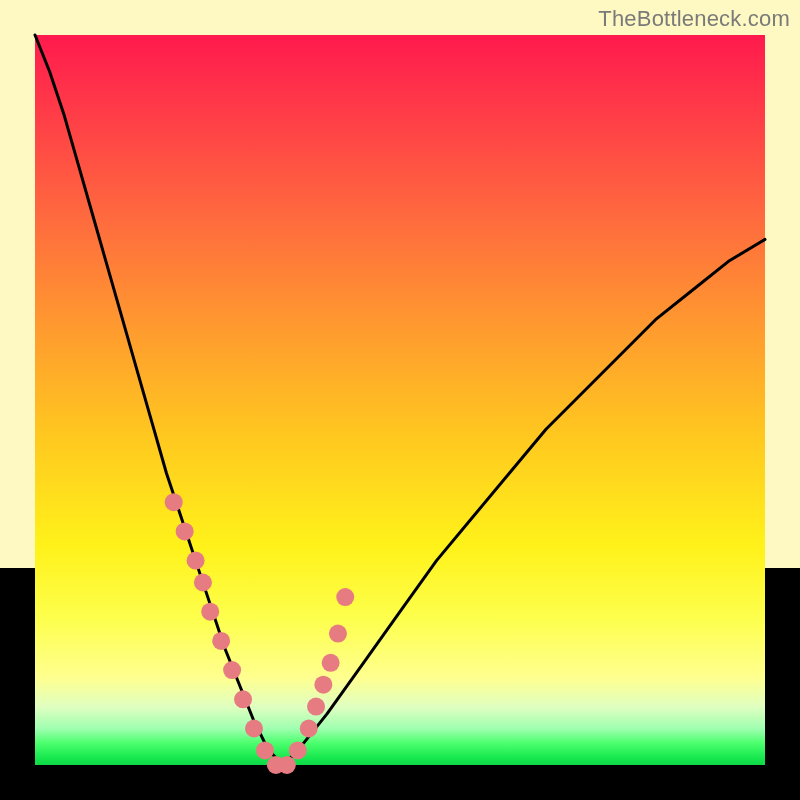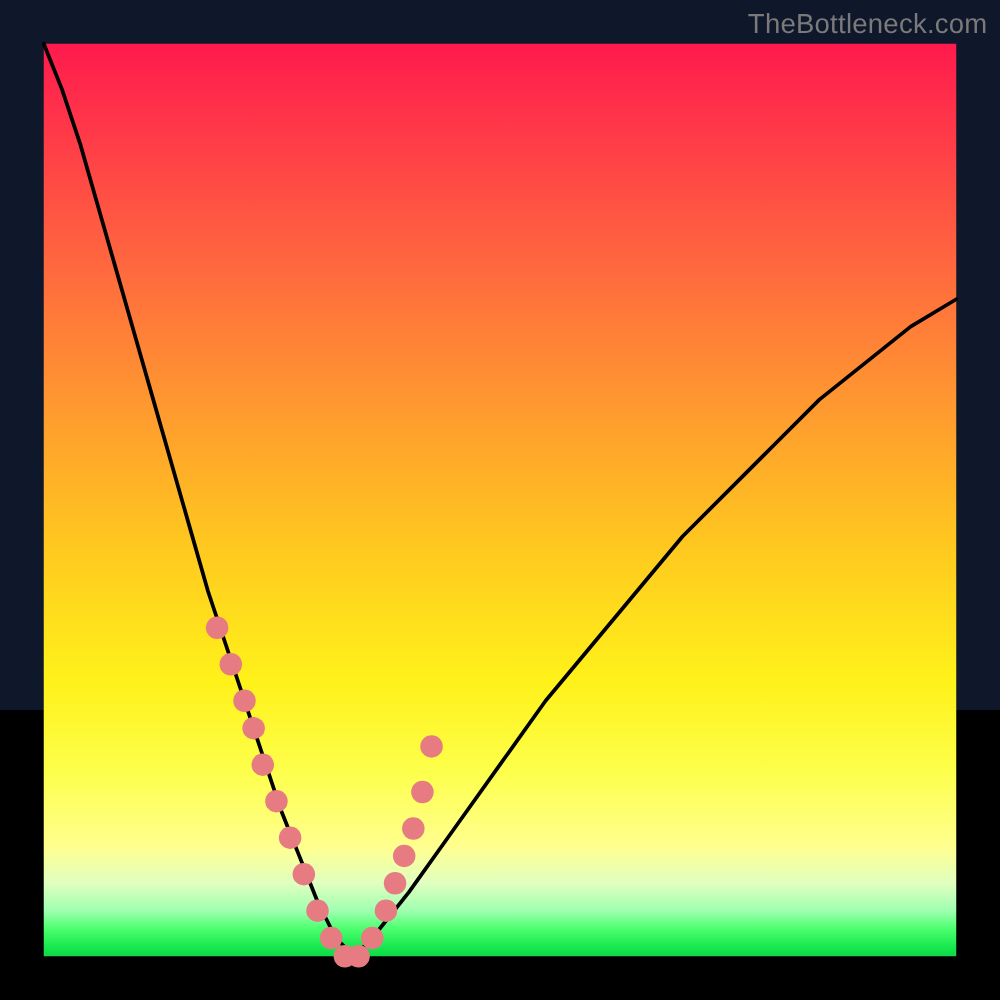--- a/index.html
+++ b/index.html
@@ -10,21 +10,21 @@
     overflow: hidden;
     background: #000;
     font-family: Arial, Helvetica, sans-serif;
   }
   .frame {
     position: absolute;
     left: 0;
     top: 0;
     width: 800px;
     height: 568px;
-    background: #0f172a;
+    background: #fef9c3;
   }
   .plot-area {
     position: absolute;
     left: 35px;
     top: 35px;
     width: 730px;
     height: 730px;
     background: linear-gradient(
       to bottom,
       #ff1a4d 0%,

